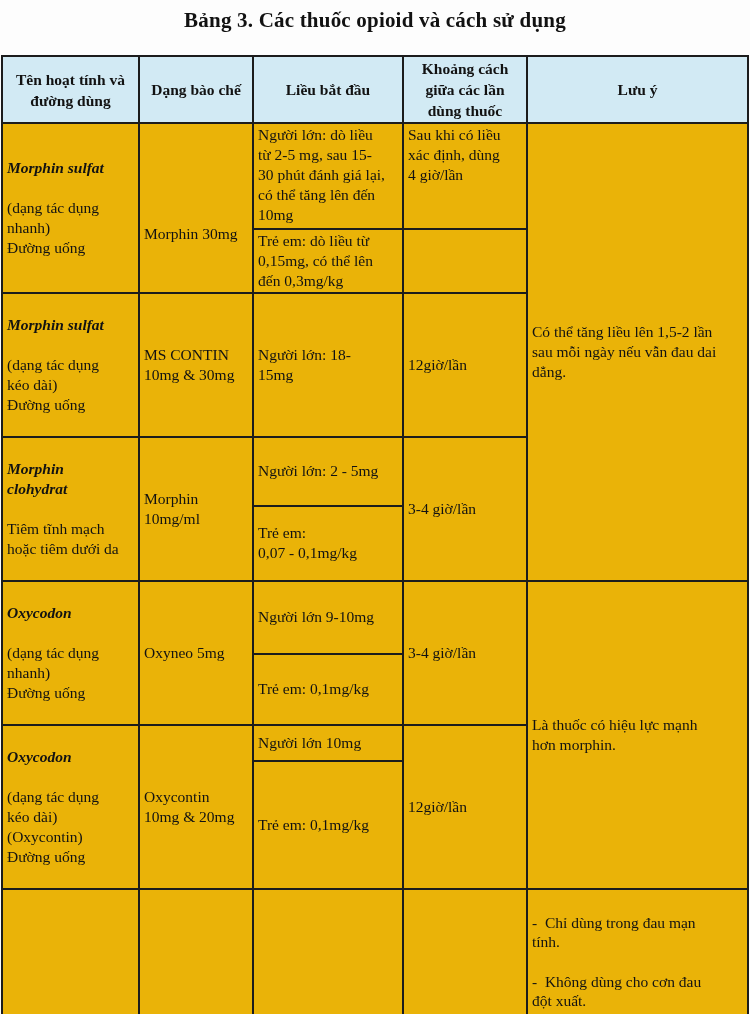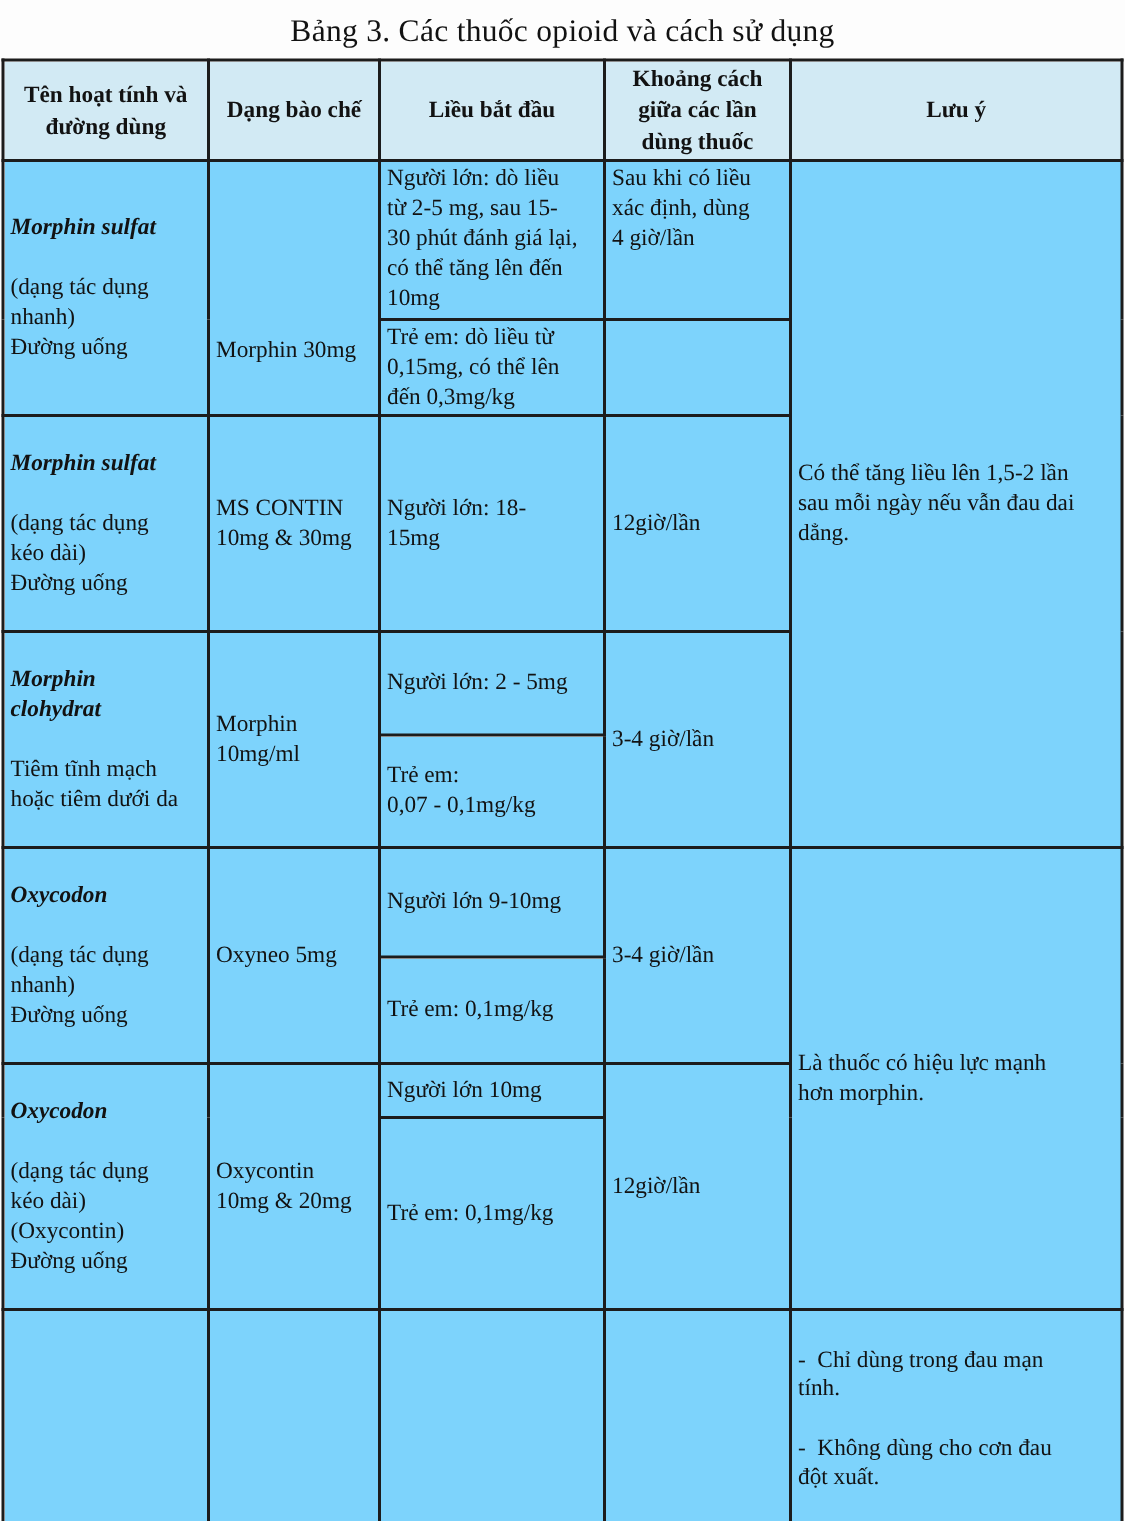--- a/index.html
+++ b/index.html
@@ -3,43 +3,43 @@
 <meta charset="utf-8">
 <style>
   html, body { margin: 0; padding: 0; background: #ffffff; }
   .page {
     width: 750px; height: 1014px; box-sizing: border-box;
     background: #fdfdfd; padding-top: 5px;
     font-family: "Liberation Serif", "DejaVu Serif", serif;
     color: #121212; overflow: hidden;
   }
   .title {
-    text-align: center; font-weight: normal; font-size: 21px;
-    line-height: 26px; margin: 2px 0 6px 0; letter-spacing: 0.2px;
+    text-align: center; font-weight: bold; font-size: 21px;
+    line-height: 26px; margin: 2px 0 22px 0; letter-spacing: 0.2px;
   }
   table.opioid {
     border-collapse: collapse; table-layout: fixed;
     width: 746px; margin-left: 1px;
     border: 2px solid var(--border-color, #1c1c1c);
     border-bottom-width: 4px;
   }
   th, td {
     border: 2px solid var(--border-color, #1c1c1c);
     padding: 1px 4px; font-size: 15.5px; line-height: 20px;
     vertical-align: middle; overflow: hidden;
   }
   th {
     background: var(--header-bg, #d2eaf4);
     text-align: center; font-weight: bold; line-height: 21px;
   }
-  td { white-space: pre-line; text-align: left; background: #7dd3fc; }
+  td { white-space: pre-line; text-align: left; background: #eab308; }
   .drug-name { font-weight: bold; white-space: pre-line; font-style: italic; }
   .drug-route { white-space: pre-line; }
   .vtop { vertical-align: top; }
-  .form-low { vertical-align: bottom; padding-bottom: 32px; }
+  .form-low { vertical-align: bottom; padding-bottom: 48px; }
   .notes-cell { vertical-align: top; padding-top: 3px; }
   .note-item { white-space: pre-wrap; line-height: 19px; margin: 0 0 1px 0; }
 </style>
 </head>
 <body>
 
 <div class="page">
 
   <div class="title">Bảng 3. Các thuốc opioid và cách sử dụng</div>
 

